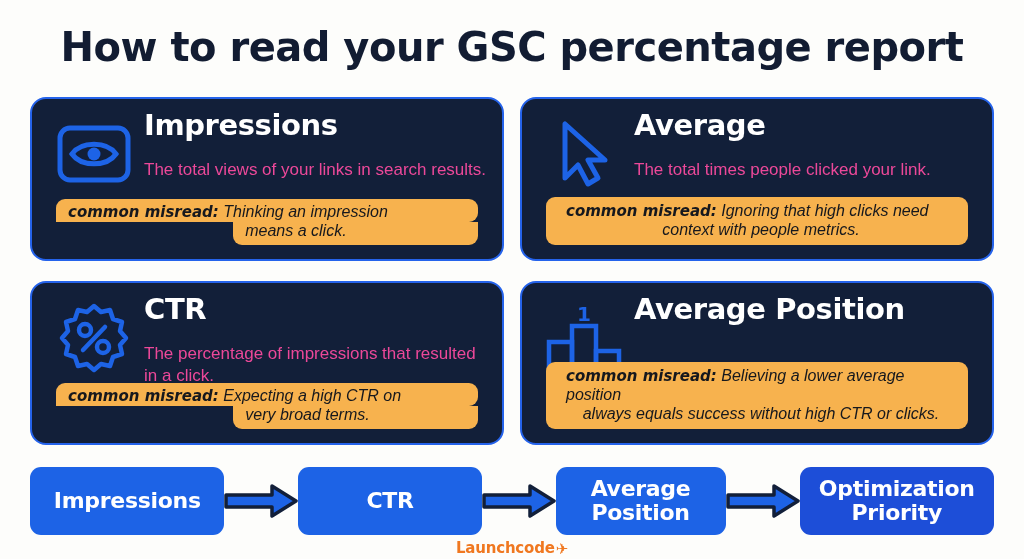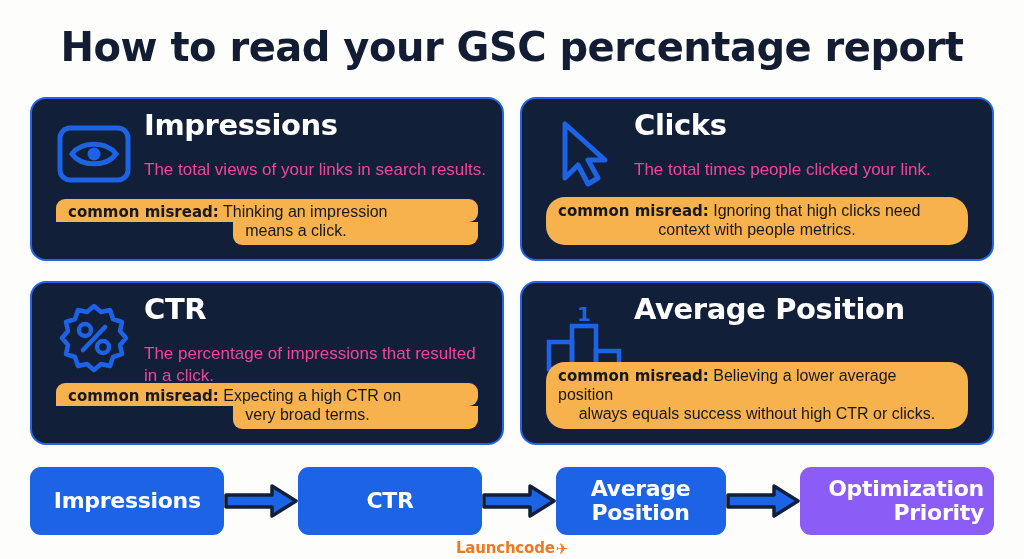--- a/index.html
+++ b/index.html
@@ -94,31 +94,32 @@
     font-size: 0;
   }
   .misread-row {
     background: #f7b24e;
     color: #16181d;
     font-size: 16px;
     line-height: 1.18;
     padding: 4px 12px 3px 12px;
     box-sizing: border-box;
     display: block;
+    font-style: italic;
   }
   .misread-row .lead {
     font-weight: bold;
     font-family: "DejaVu Sans", sans-serif;
     font-size: 15px;
   }
   
   .misread.block .misread-row {
-    border-radius: 19px;
+    border-radius: 9px;
     text-align: center;
-    padding: 5px 12px 5px 12px;
+    padding: 5px 12px 5px 20px;
   }
   .misread.block .misread-row .l1 { display: block; text-align: left; }
   .misread.block .misread-row .l2 { display: block; text-align: center; }
 
   
   .misread.stepped .row1 {
     border-radius: 9px 9px 9px 0;
     width: 100%;
     text-align: left;
     padding-bottom: 0;
@@ -152,21 +153,21 @@
     justify-content: center;
     text-align: center;
     font-family: "DejaVu Sans", sans-serif;
     font-weight: bold;
     font-size: 22px;
     line-height: 1.1;
     letter-spacing: -0.3px;
     box-sizing: border-box;
     padding: 0 10px;
   }
-  .flow-box.dark { background: #8b5cf6; text-align: right; }
+  .flow-box.dark { background: #1d4ed8; }
   .fb1 { width: 205px; }
   .fb2 { width: 193px; }
   .fb3 { width: 179px; }
   .fb4 { width: 205px; }
 
   .arrow {
     flex: 1 1 auto;
     display: flex;
     align-items: center;
     justify-content: center;
@@ -217,21 +218,21 @@
     </div>
   </div>
 
   <div class="card">
     <div class="card-icon">
       <svg width="58" height="72" viewBox="0 0 58 72">
         <path d="M10 6 L10 60 L23 47 L33 66 L43 60 L33 42 L50 42 Z" fill="none" stroke="#1d63e6" stroke-width="5" stroke-linejoin="round"></path>
       </svg>
     </div>
     <div class="card-head">
-      <div class="card-title">Clicks</div>
+      <div class="card-title">Average</div>
       <div class="card-desc">The total times people clicked your link.</div>
     </div>
     <div class="misread block">
       <div class="misread-row">
         <span class="l1"><span class="lead">common misread:</span> <span>Ignoring that high clicks need</span></span>
         <span class="l2">context with people metrics.</span>
       </div>
     </div>
   </div>
 

